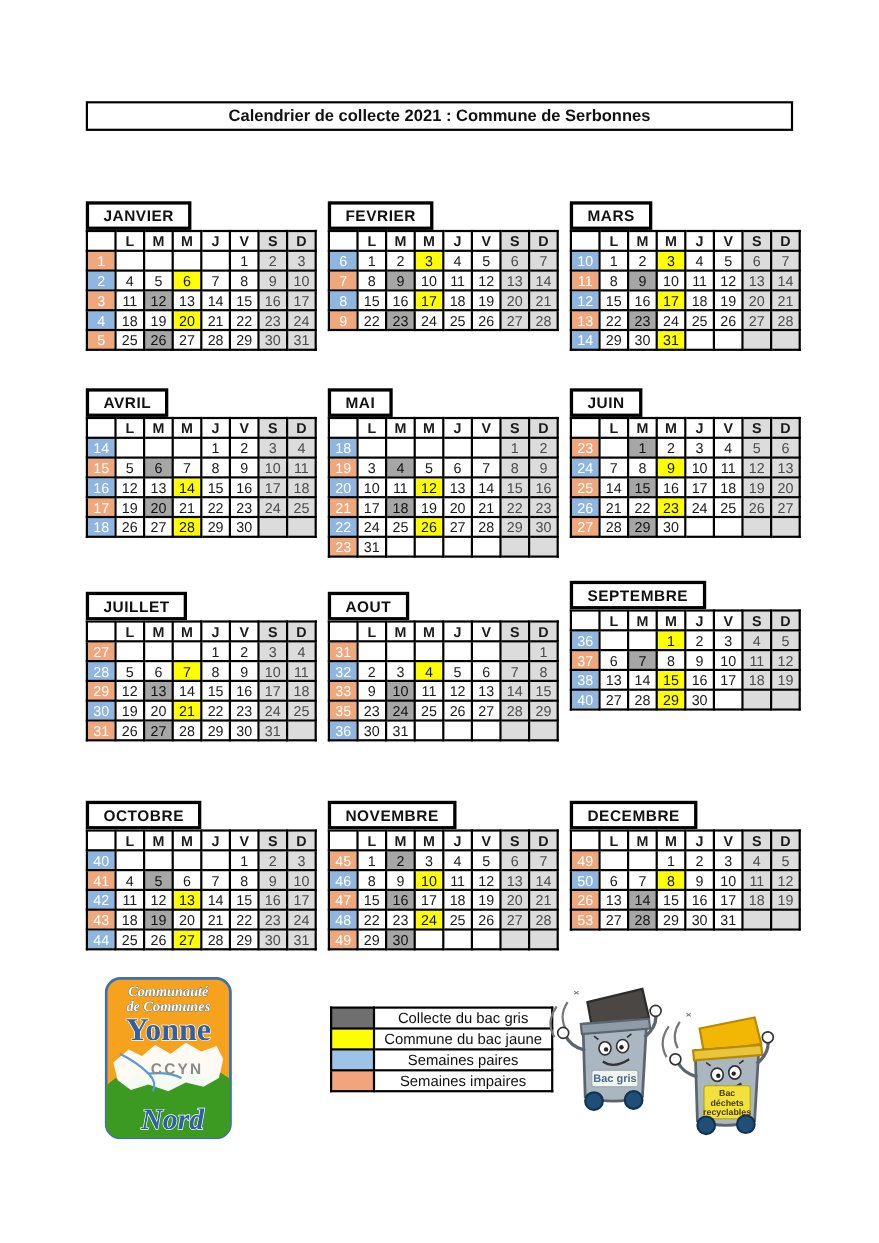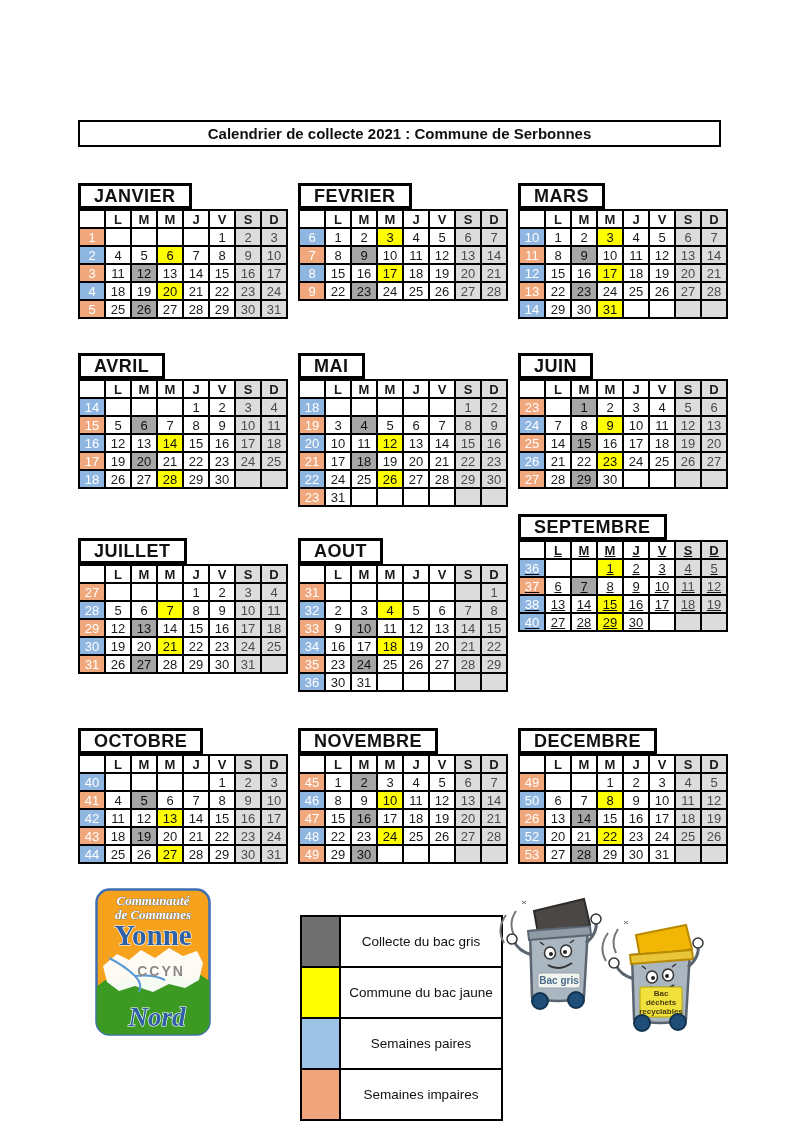--- a/index.html
+++ b/index.html
@@ -1,47 +1,47 @@
 <!DOCTYPE html>
 <html><head>
 <meta charset="utf-8">
 <style>
   html,body{margin:0;padding:0;}
   body{
     width:799px;height:1130px;background:#ffffff;position:relative;
     font-family:"Liberation Sans",sans-serif;color:#111;
   }
   .title-box{
-    position:absolute;left:78px;top:120px;width:639px;height:23px;
+    position:absolute;left:78px;top:92px;width:639px;height:23px;
     border:2px solid #000;text-align:center;font-weight:bold;font-size:15px;
     line-height:23px;background:#fff;
   }
   .month{position:absolute;}
   .month-tab{
     display:inline-block;border:3px solid #000;background:#fff;
-    font-weight:bold;font-size:18px;line-height:20px;padding:0 13px;
+    font-weight:bold;font-size:14px;line-height:20px;padding:0 13px;
     letter-spacing:.5px;vertical-align:bottom;
   }
   table.cal{border-collapse:collapse;background:#fff;}
   table.cal td{
     border:2px solid #000;width:24px;min-width:24px;max-width:24px;height:16px;
     text-align:center;padding:0;font-size:13px;color:#1a1a1a;overflow:hidden;
   }
   table.cal td.hdr{font-weight:bold;font-size:13px;}
   table.cal td.we-h{background:#dcdcdc;}
   table.cal td.we{background:#dcdcdc;color:#4a4a4a;}
   table.cal td.g{background:#a6a6a6;color:#111;}
   table.cal td.y{background:#ffff00;color:#111;}
   table.cal td.wk{color:#ffffff;font-size:13px;}
   table.cal td.wk-even{background:#8fb6e0;}
   table.cal td.wk-odd{background:#f1a77c;}
   .legend{position:absolute;left:300px;top:915px;border-collapse:collapse;}
   .legend td{border:2px solid #000;height:17px;padding:0;}
   .legend td.sw{width:37px;}
-  .legend td.lab{width:152px;text-align:center;font-size:13.5px;padding:16px 4px;white-space:nowrap;}
+  .legend td.lab{width:152px;text-align:center;font-size:13.5px;padding:0 4px;white-space:nowrap;}
   .sw-gray{background:#6f6f6f;}
   .sw-yellow{background:#ffff00;}
   .sw-blue{background:#9dc3e6;}
   .sw-orange{background:#f2a47c;}
   .logo-svg{position:absolute;left:95px;top:888px;}
   .bins-svg{position:absolute;left:492px;top:893px;}
 </style>
 </head>
 <body>
 
@@ -532,30 +532,20 @@
             <td class="wk wk-odd">33</td>
             <td>9</td>
             <td class="g">10</td>
             <td>11</td>
             <td>12</td>
             <td>13</td>
             <td class="we">14</td>
             <td class="we">15</td>
           </tr>
           <tr>
-            <td class="wk wk-even">34</td>
-            <td>16</td>
-            <td>17</td>
-            <td class="y">18</td>
-            <td>19</td>
-            <td>20</td>
-            <td class="we">21</td>
-            <td class="we">22</td>
-          </tr>
-          <tr>
             <td class="wk wk-odd">35</td>
             <td>23</td>
             <td class="g">24</td>
             <td>25</td>
             <td>26</td>
             <td>27</td>
             <td class="we">28</td>
             <td class="we">29</td>
           </tr>
           <tr>
@@ -563,21 +553,21 @@
             <td>30</td>
             <td>31</td>
             <td></td>
             <td></td>
             <td></td>
             <td class="we"></td>
             <td class="we"></td>
           </tr>
         </tbody>
       </table></div>
-    <div class="month" style="left: 518px; top: 514px; text-decoration: underline;"><div class="month-tab">SEPTEMBRE</div><table class="cal">
+    <div class="month" style="left: 518px; top: 528px;"><div class="month-tab">SEPTEMBRE</div><table class="cal">
         <tbody>
           <tr>
             <td></td>
             <td class="hdr">L</td>
             <td class="hdr">M</td>
             <td class="hdr">M</td>
             <td class="hdr">J</td>
             <td class="hdr">V</td>
             <td class="hdr we-h">S</td>
             <td class="hdr we-h">D</td>
@@ -786,30 +776,20 @@
           </tr>
           <tr>
             <td class="wk wk-odd">26</td>
             <td>13</td>
             <td class="g">14</td>
             <td>15</td>
             <td>16</td>
             <td>17</td>
             <td class="we">18</td>
             <td class="we">19</td>
-          </tr>
-          <tr>
-            <td class="wk wk-even">52</td>
-            <td>20</td>
-            <td>21</td>
-            <td class="y">22</td>
-            <td>23</td>
-            <td>24</td>
-            <td class="we">25</td>
-            <td class="we">26</td>
           </tr>
           <tr>
             <td class="wk wk-odd">53</td>
             <td>27</td>
             <td class="g">28</td>
             <td>29</td>
             <td>30</td>
             <td>31</td>
             <td class="we"></td>
             <td class="we"></td>

